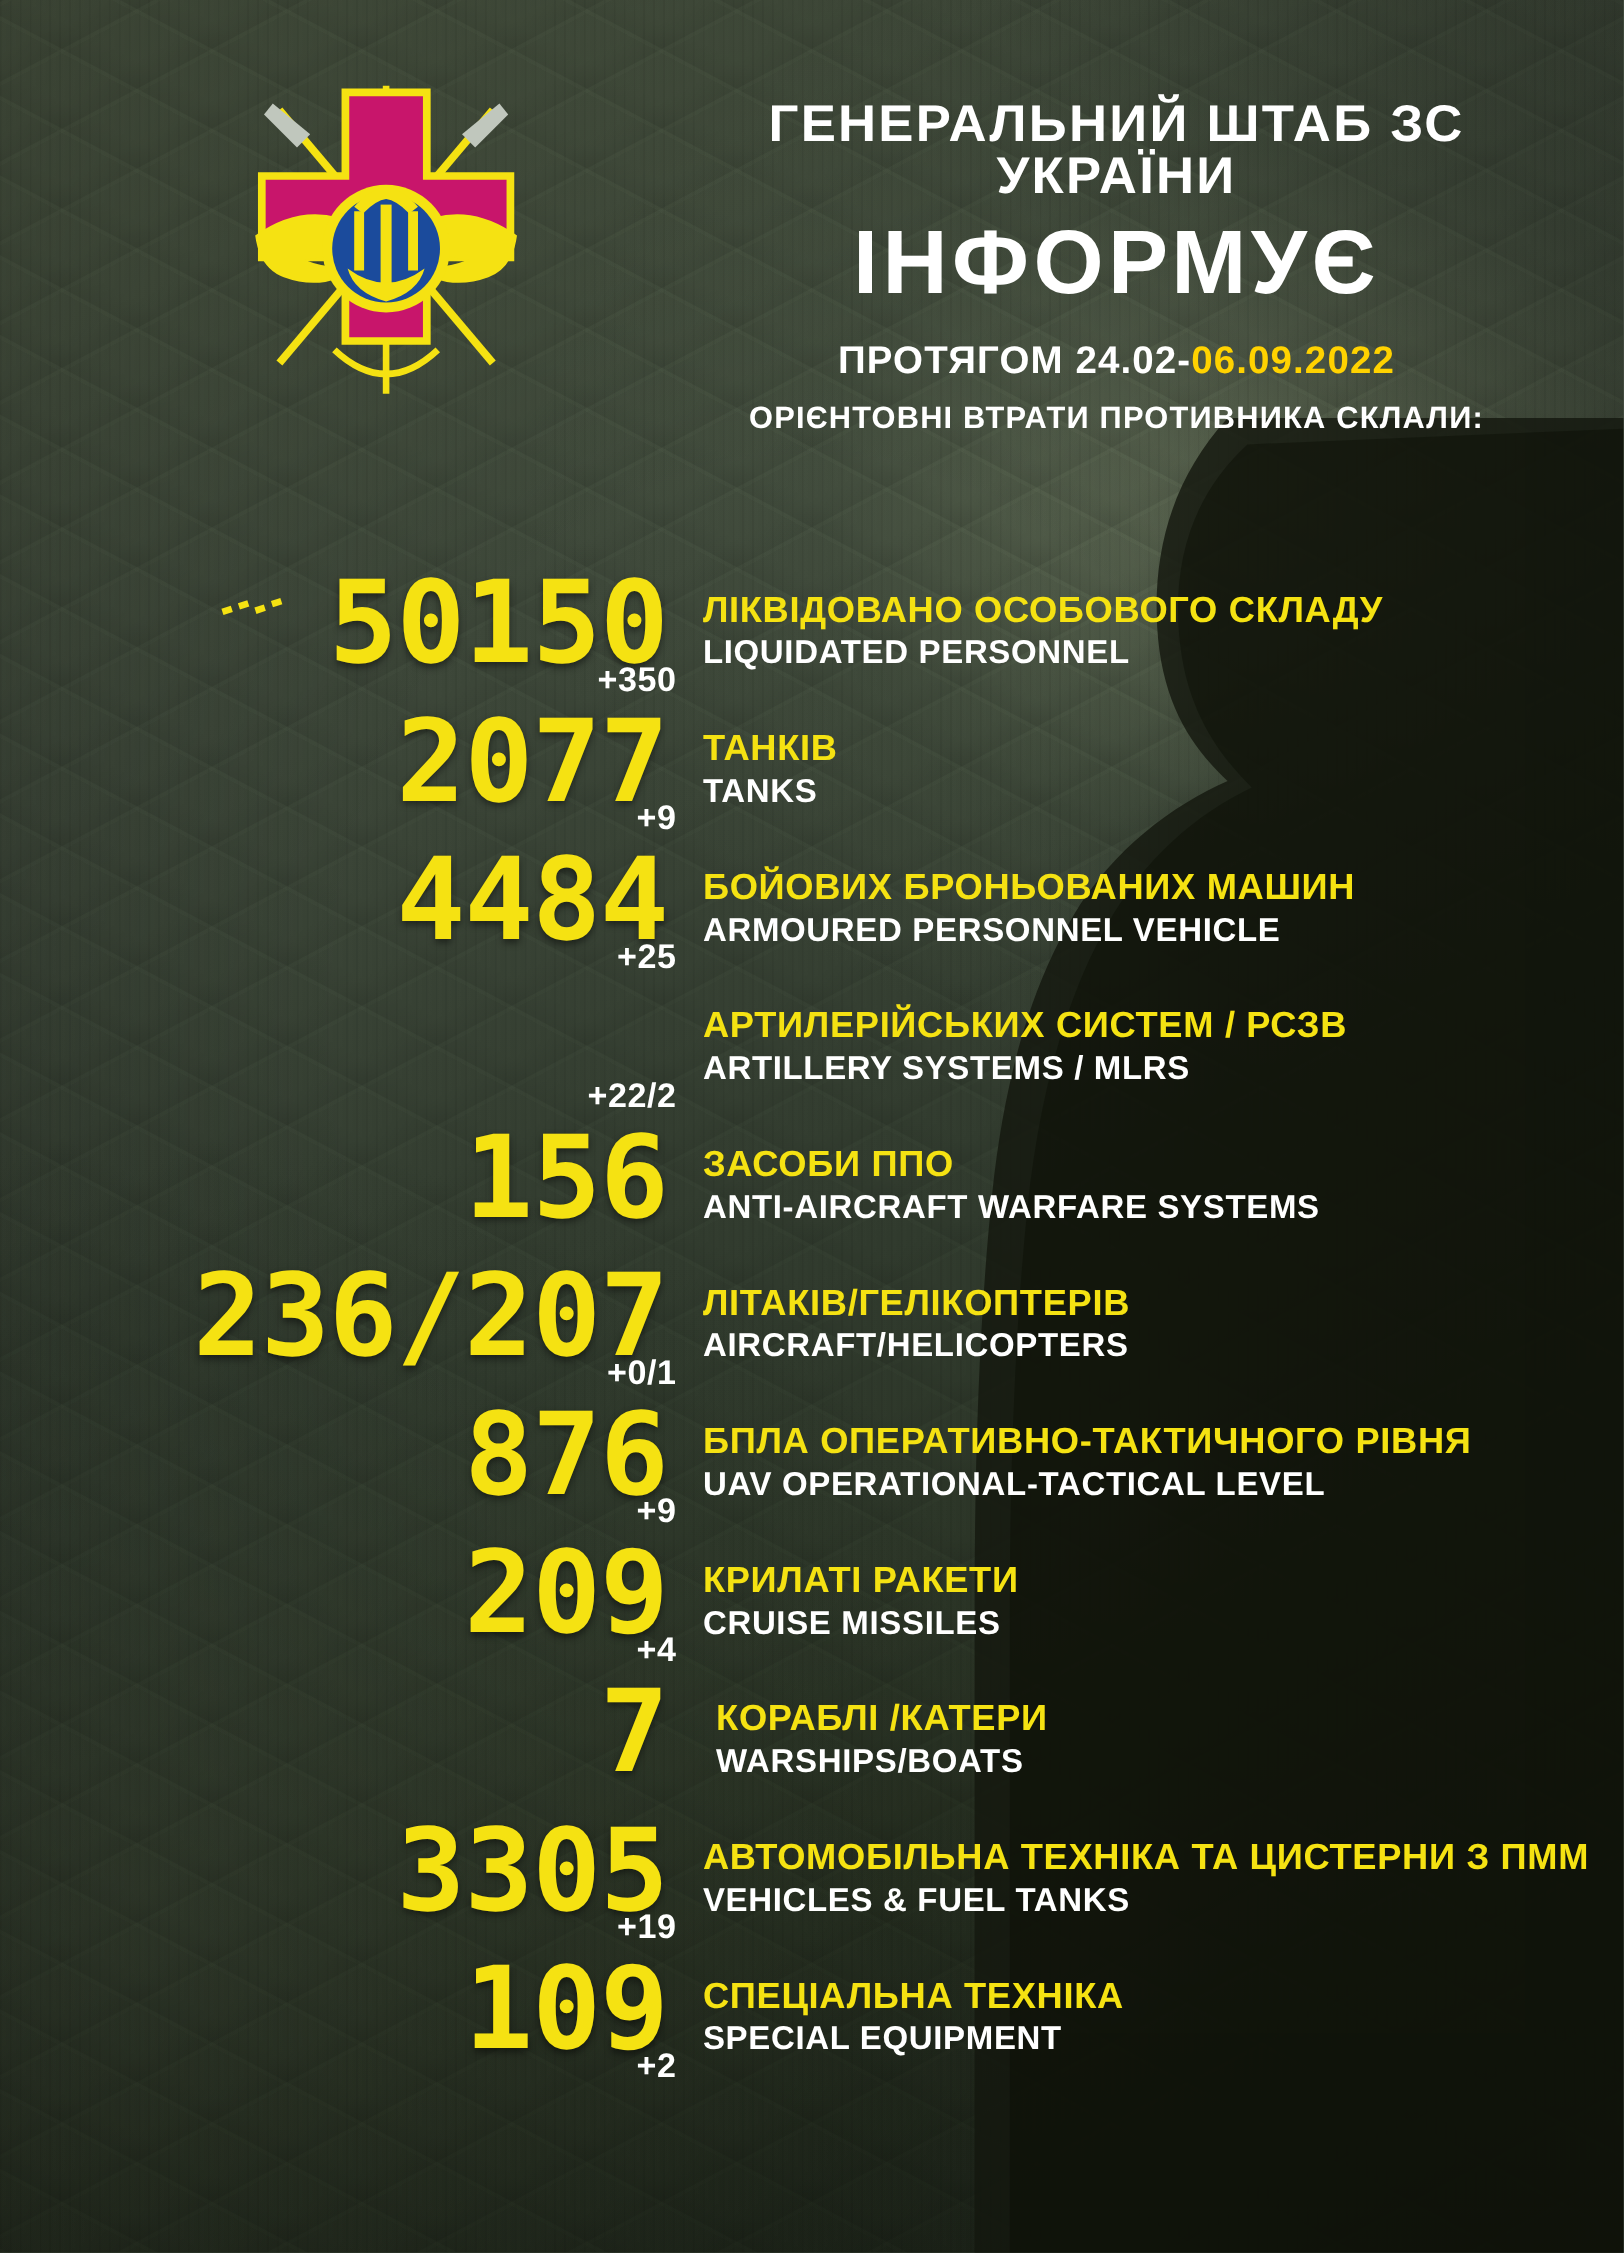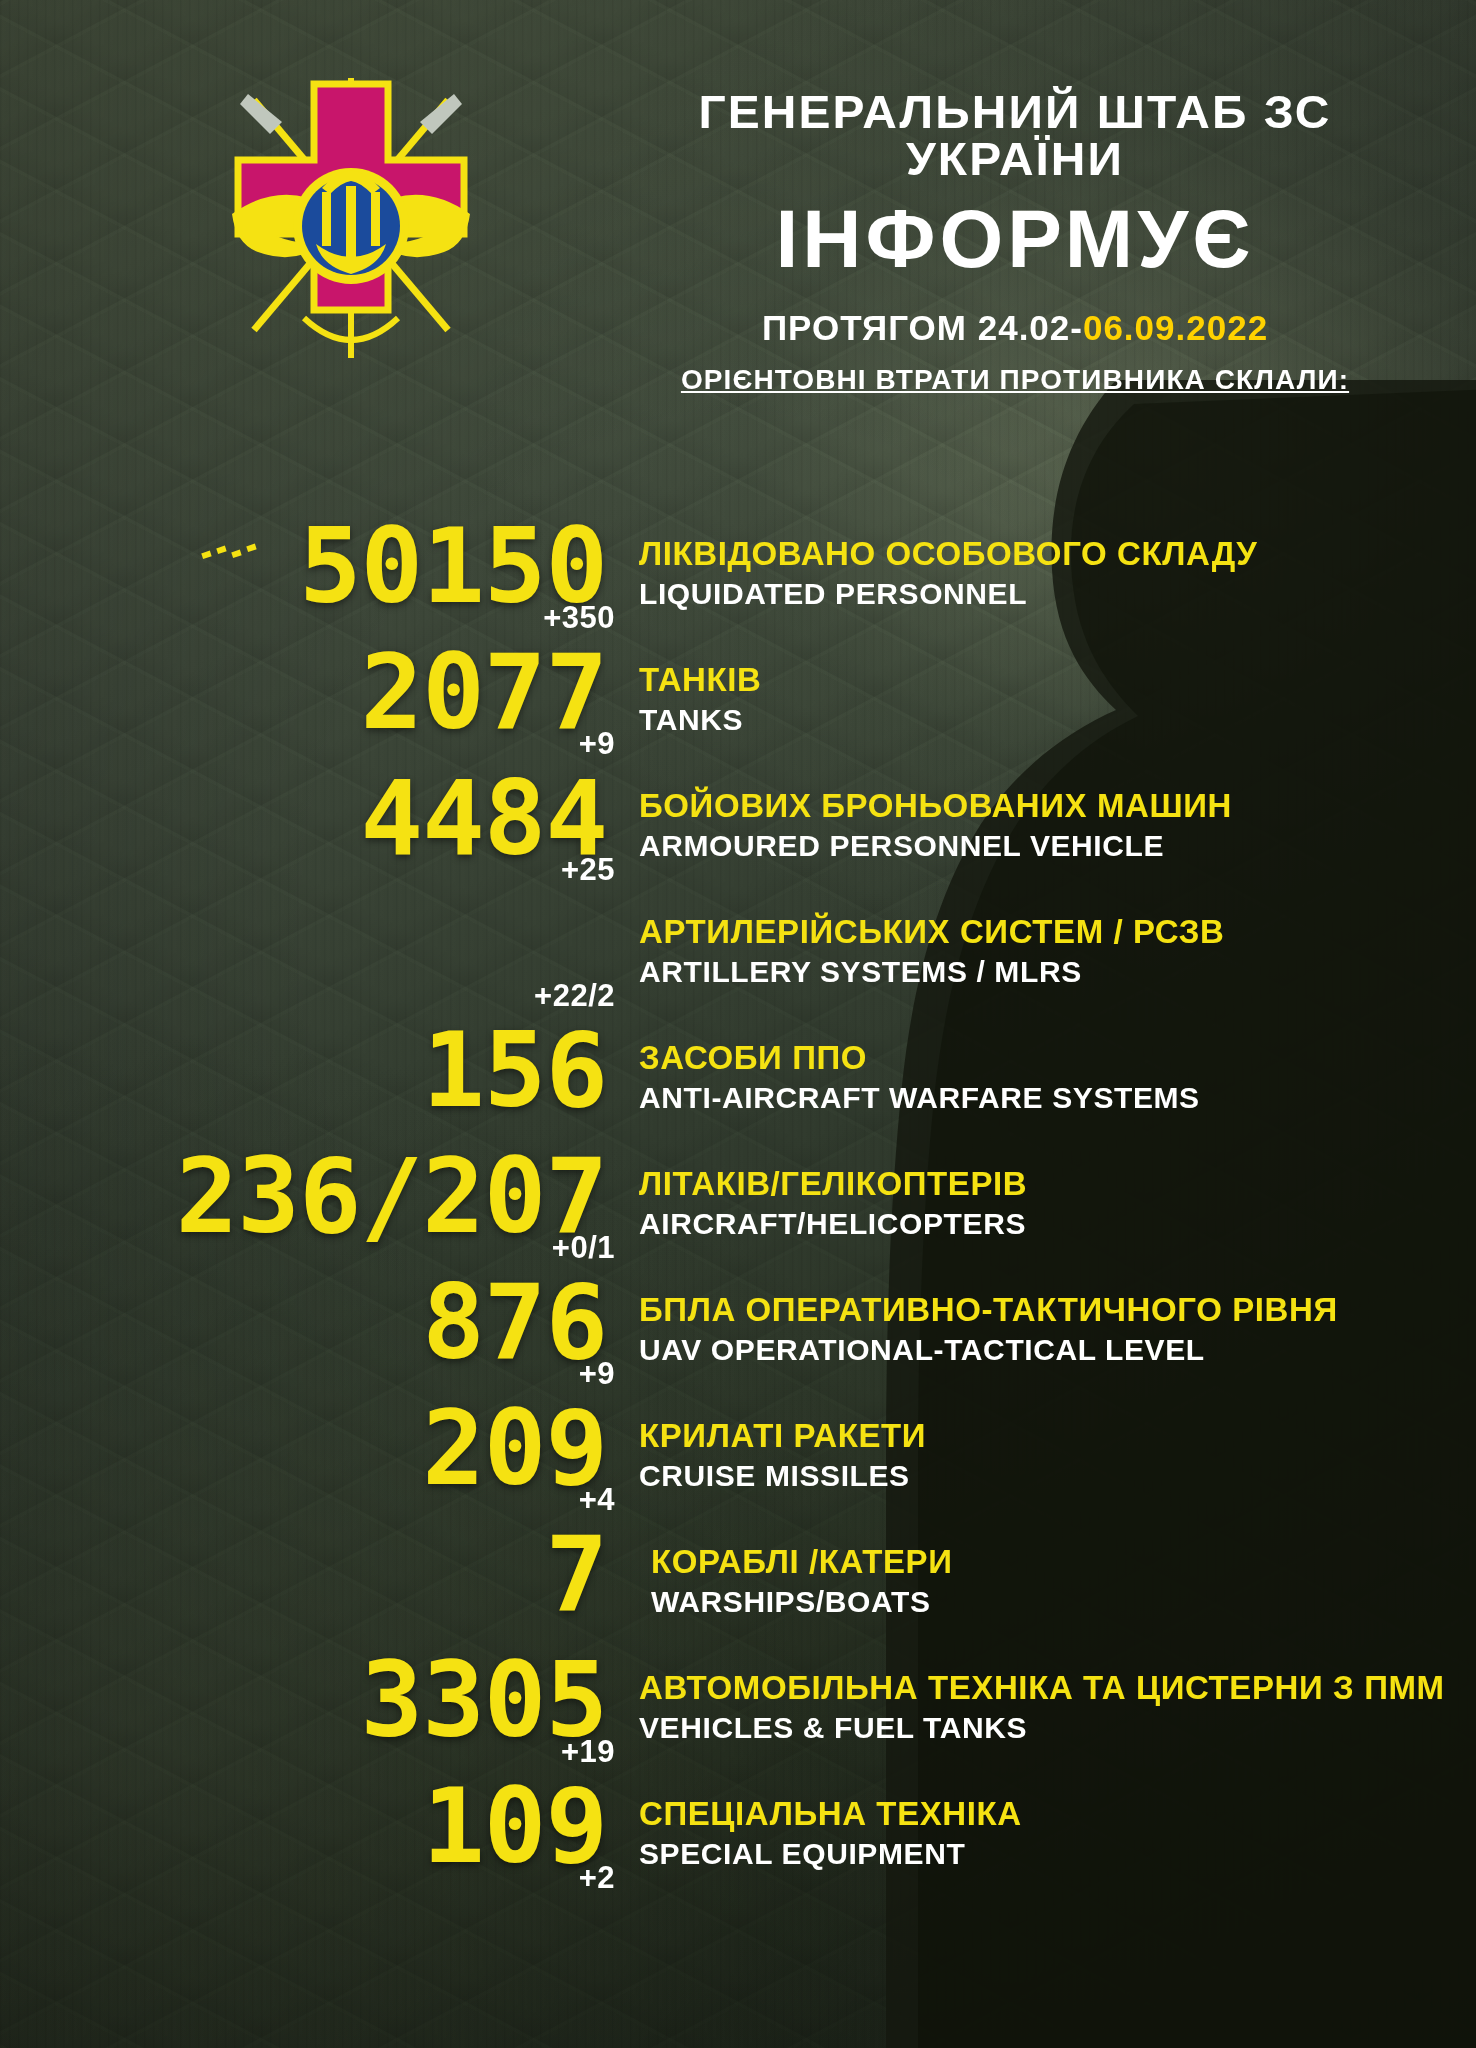--- a/index.html
+++ b/index.html
@@ -113,21 +113,20 @@
     color: #ffd200;
   }
 
   .subtitle {
     margin-top: 16px;
     font-size: 28px;
     font-weight: bold;
     color: #ffffff;
     letter-spacing: 1.1px;
     text-transform: uppercase;
-    text-decoration: underline;
   }
 
   
   .rows {
     position: absolute;
     left: 0;
     top: 528px;
     width: 1420px;
     z-index: 4;
   }

